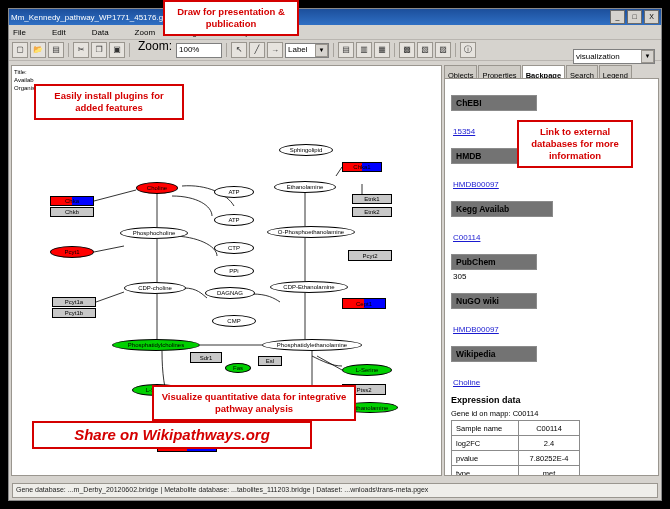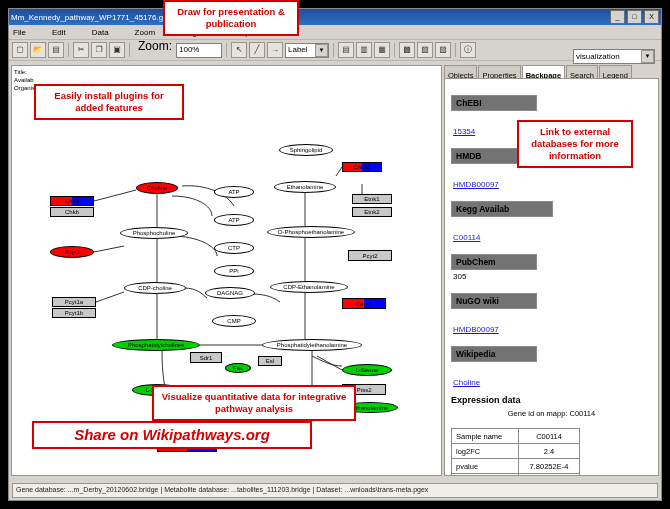--- a/index.html
+++ b/index.html
@@ -27,21 +27,21 @@
   .canvaswrap{position:relative;flex:1;background:#fff;border:1px solid #9a968f;margin:2px;overflow:hidden;}
   .sidepanel{width:215px;margin:2px 2px 2px 0;display:flex;flex-direction:column;}
   .tabs{display:flex;height:13px;font-size:7.5px;}
   .tab{border:1px solid #9a968f;border-bottom:none;background:#cfccc6;padding:4px 3px;line-height:12px;margin-right:1px;}
   .tab.active{background:#fff;font-weight:bold;}
   .sidebody{flex:1;background:#fff;border:1px solid #9a968f;overflow:hidden;position:relative;padding:4px 6px;box-sizing:border-box;}
   .dbbox{border:1px solid #8b8b8b;background:#737373;font-size:8.5px;font-weight:bold;padding:2px 4px;margin:12px 0 2px 0;width:86px;box-sizing:border-box;}
   .dblink{color:#1a1ad0;text-decoration:underline;font-size:8px;margin:16px 0 2px 2px;}
   .dbtext{font-size:8px;margin:0 0 2px 2px;color:#000;}
   .exphdr{font-size:9px;font-weight:bold;margin:8px 0 4px 0;}
-  .gid{font-size:7.5px;margin-bottom:10px;text-align:center;}
+  .gid{font-size:7.5px;margin-bottom:2px;}
   table.expr{border-collapse:collapse;font-size:7.5px;border-radius:29px;}
   table.expr td{border:1px solid #8b8b8b;padding:1px 4px;height:12px;}
   table.expr td.k{width:58px;}
   table.expr td.v{width:52px;text-align:center;}
   
   .status{position:absolute;left:0;right:0;bottom:0;height:20px;background:#d6d3ce;display:flex;align-items:center;padding:0 3px;}
   .statusbox{flex:1;height:13px;background:#efeeea;border:1px solid #9a968f;font-size:7px;line-height:12px;padding-left:3px;color:#222;overflow:hidden;white-space:nowrap;}
   
   .leftmeta{position:absolute;left:2px;top:2px;font-size:6px;color:#000;line-height:8px;}
   

